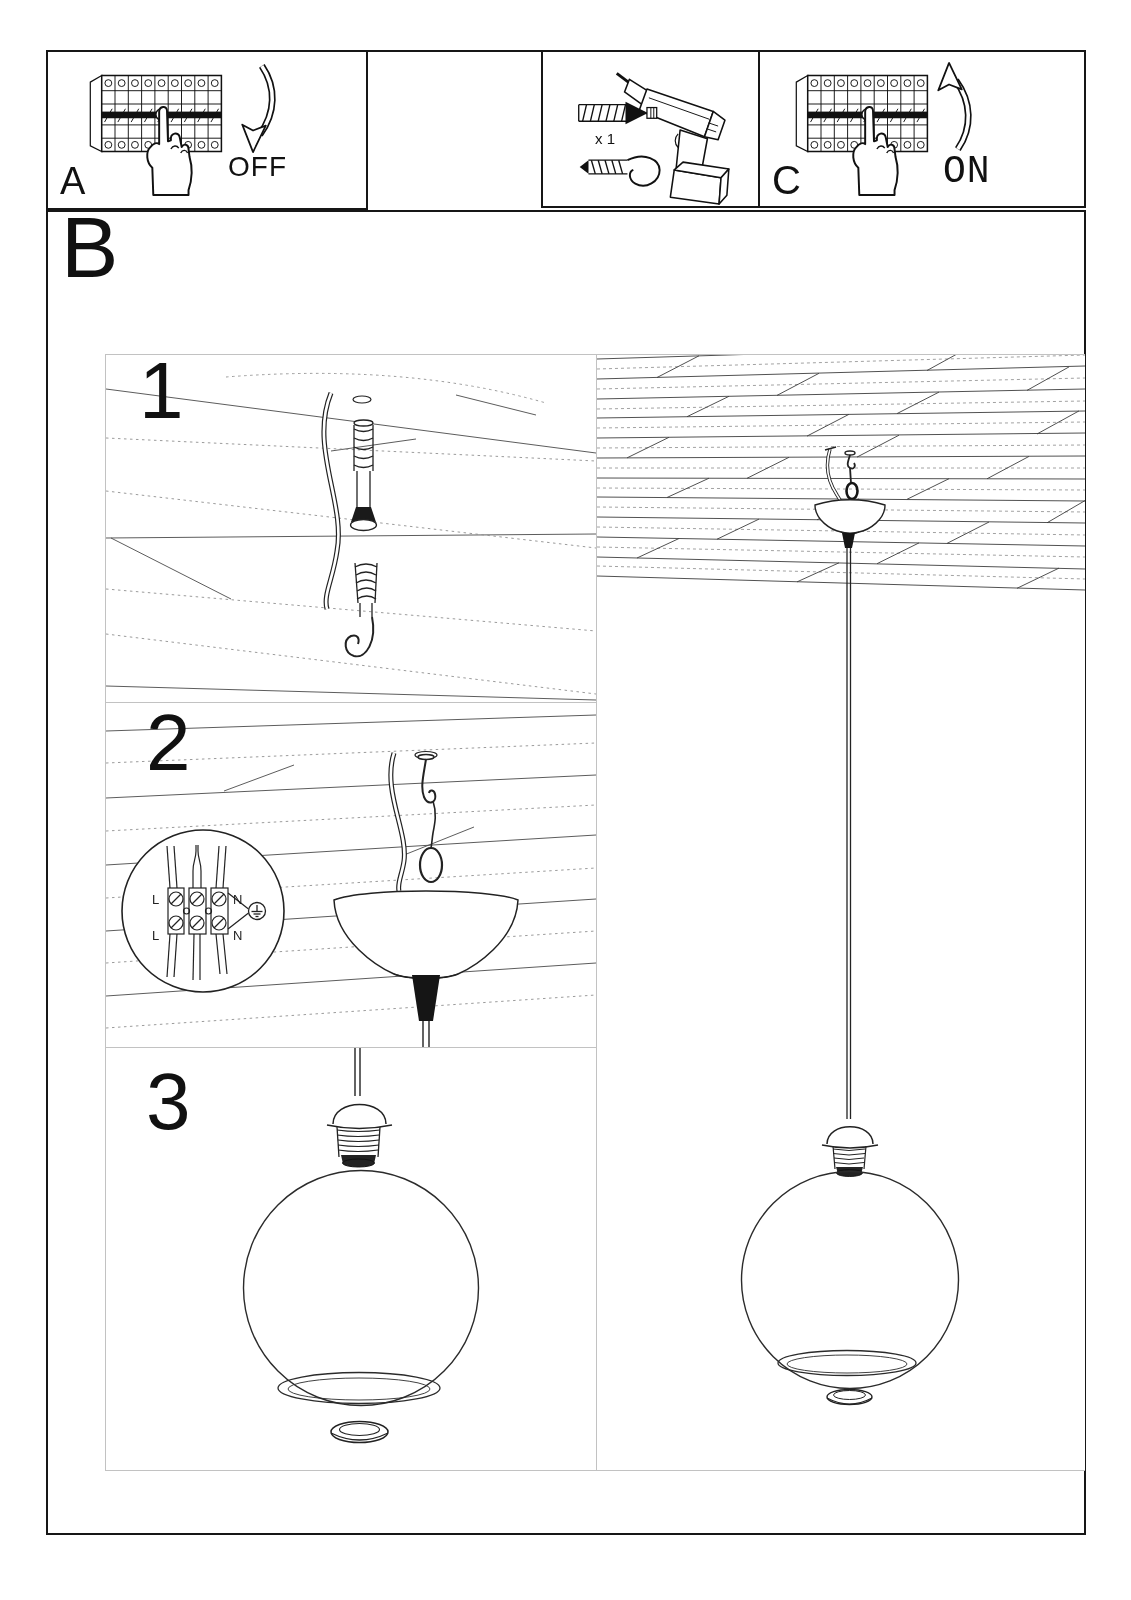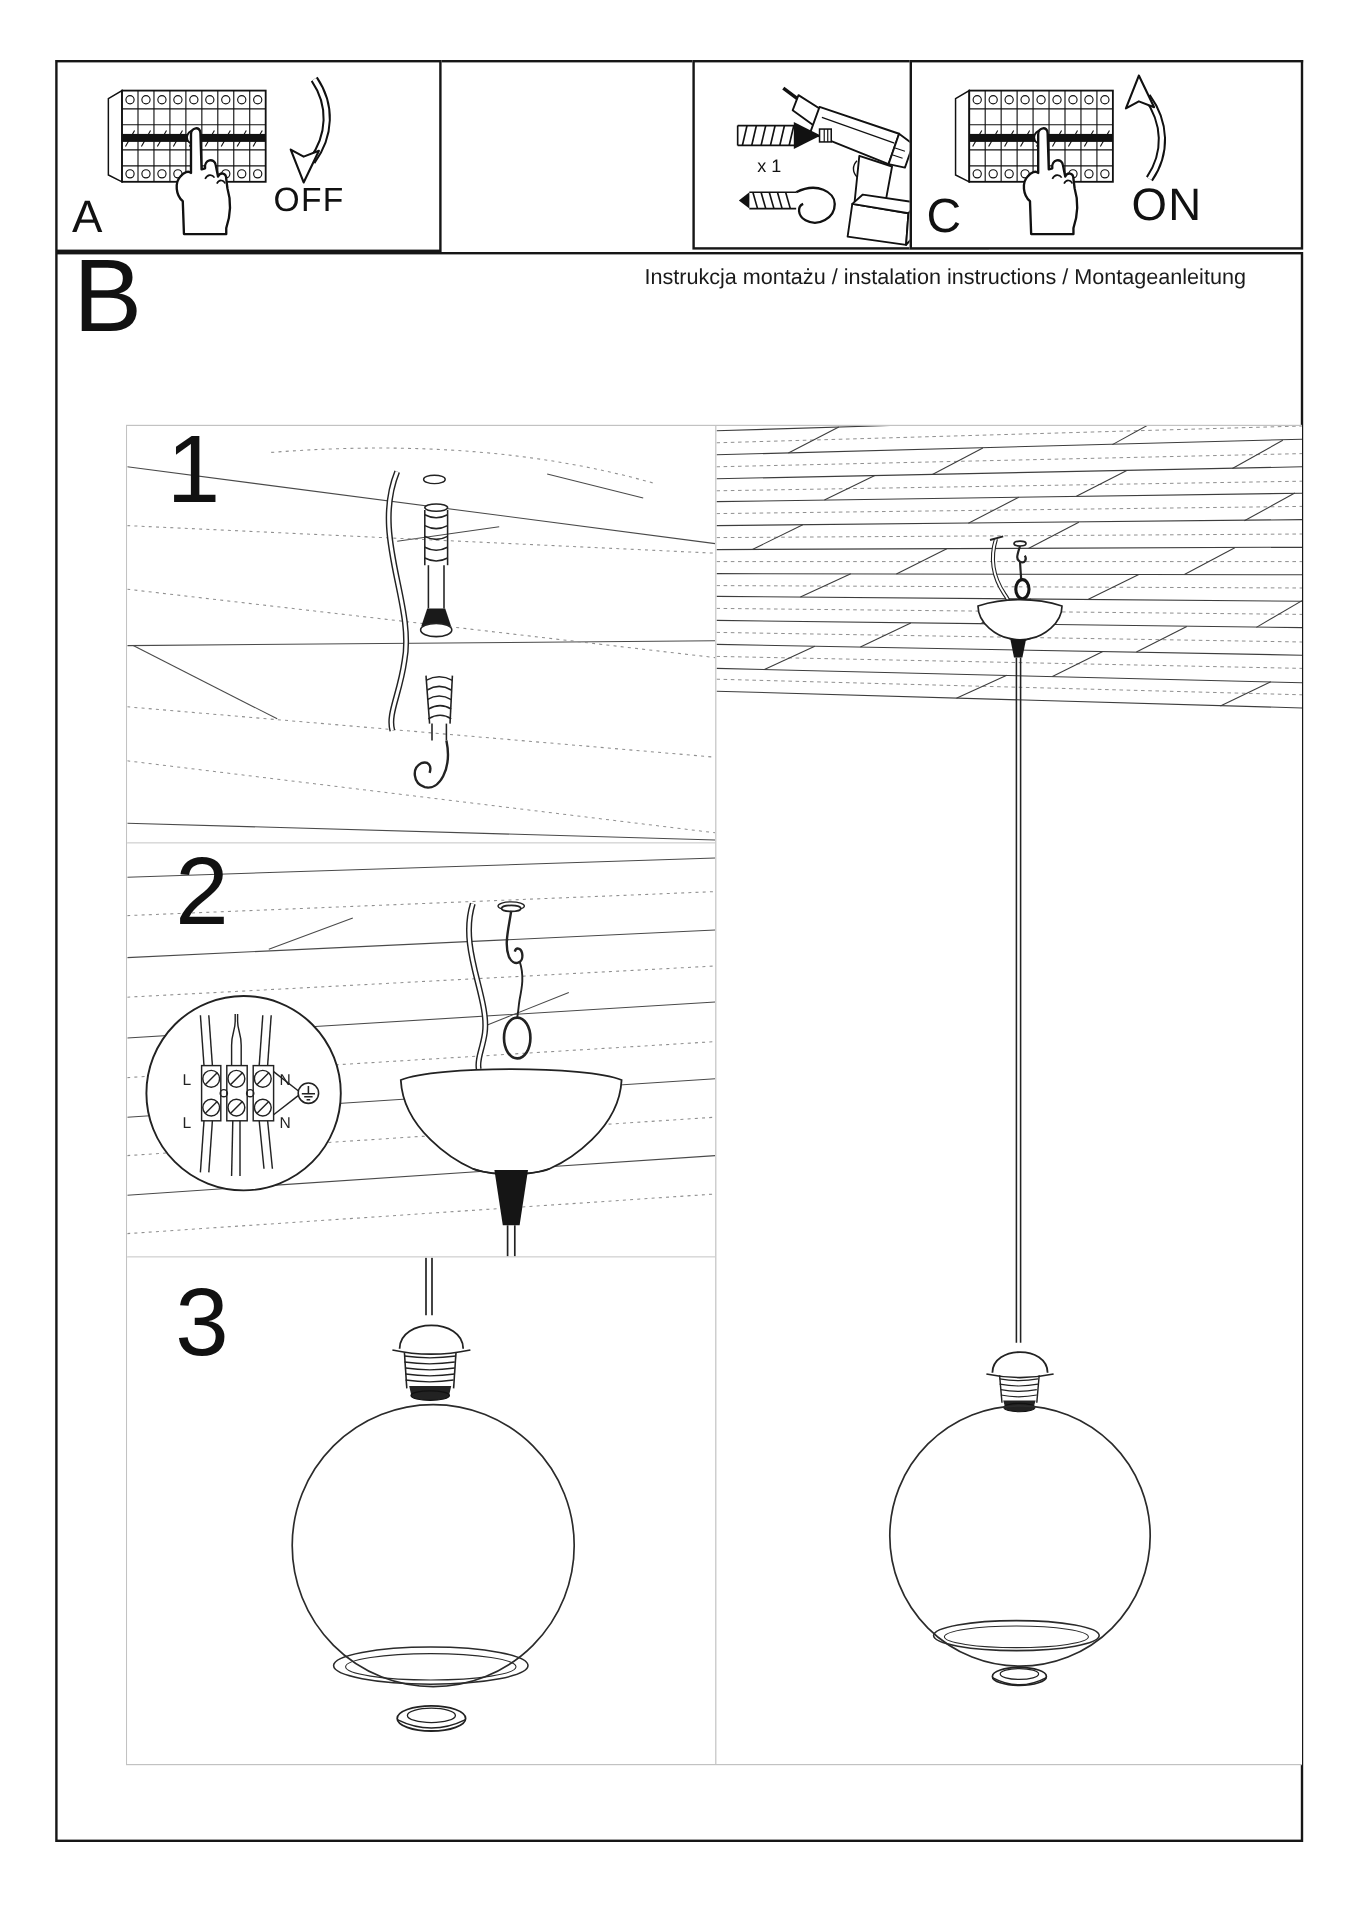--- a/index.html
+++ b/index.html
@@ -111,21 +111,21 @@
     <svg class="abs" style="left:89px;top:52px;" width="60" height="93" viewBox="0 0 60 95">
         <use href="#sym-hand"></use>
       </svg>
     <svg class="abs" style="left:184px;top:10px;" width="46" height="93" viewBox="0 0 46 95">
         <use href="#sym-arrow-down"></use>
       </svg>
     <span class="corner-letter" style="left:12px;top:108px;">A</span>
     <span class="action-word" style="left:180px;top:99px;">OFF</span>
   </div>
 
-  <div class="frame" style="left:541px;top:50px;width:247px;height:158px;margin-left:36px;">
+  <div class="frame" style="left:541px;top:50px;width:247px;height:158px;">
     <svg class="fill" viewBox="0 0 204 158">
 
       <g fill="#fff" stroke="#111" stroke-width="1.6" stroke-linejoin="round">
         <line x1="53" y1="22" x2="69" y2="34" stroke-width="3"></line>
         <polygon points="66,28 88,42 82,56 61,41"></polygon>
         <polygon points="84,38 152,61 143,87 76,60"></polygon>
         <line x1="86" y1="47" x2="148" y2="69" stroke-width="1"></line>
         <polygon points="152,61 164,70 157,90 143,87"></polygon>
         <line x1="148" y1="73" x2="157" y2="76" stroke-width="1"></line>
         <line x1="146" y1="79" x2="155" y2="82" stroke-width="1"></line>
@@ -173,28 +173,27 @@
     <svg class="abs" style="left:26px;top:14px;" width="146" height="95" viewBox="0 0 152 100">
         <use href="#sym-breaker"></use>
       </svg>
     <svg class="abs" style="left:83px;top:52px;" width="60" height="93" viewBox="0 0 60 95">
         <use href="#sym-hand"></use>
       </svg>
     <svg class="abs" style="left:168px;top:8px;" width="46" height="93" viewBox="0 0 46 95">
         <use href="#sym-arrow-up"></use>
       </svg>
     <span class="corner-letter" style="left:12px;top:106px;font-size:40px;">C</span>
-    <span class="action-word" style="left:183px;top:98px;font-size:38px;">ON</span>
+    <span class="action-word" style="left:183px;top:98px;font-size:38px;font-family:Liberation Mono, monospace;">ON</span>
   </div>
 
   <div class="frame" style="left:46px;top:210px;width:1040px;height:1325px;">
     <span class="big-b">B</span>
 
     <div class="instr">
-      <div>Instrukcja montażu / instalation instructions / Montageanleitung</div>
     </div>
 
     <div class="panels">
 
       <div class="panel p1">
         <span class="stepnum" style="left:33px;top:-4px;">1</span>
         <svg class="fill" viewBox="0 0 490 347">
           <g>
             <g stroke="#4a4a4a" stroke-width="0.9">
               <line x1="0" y1="34" x2="490" y2="98"></line>

